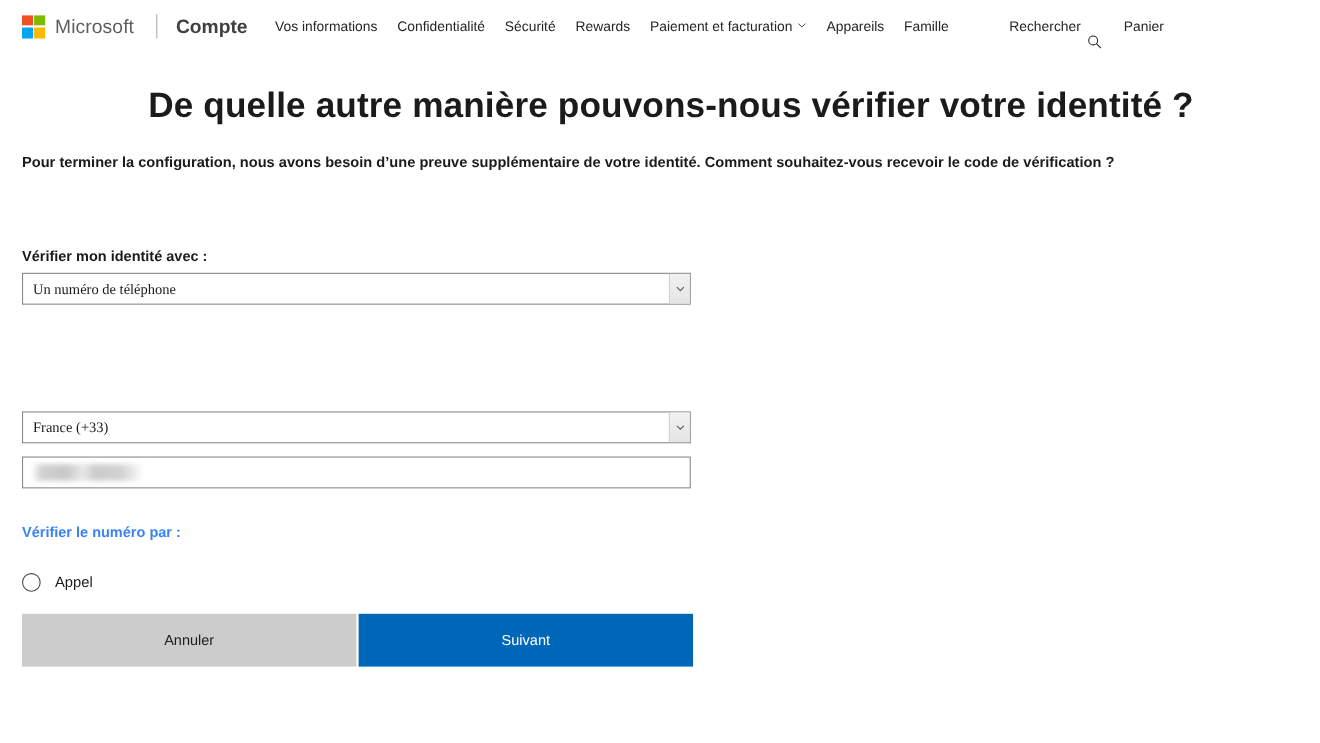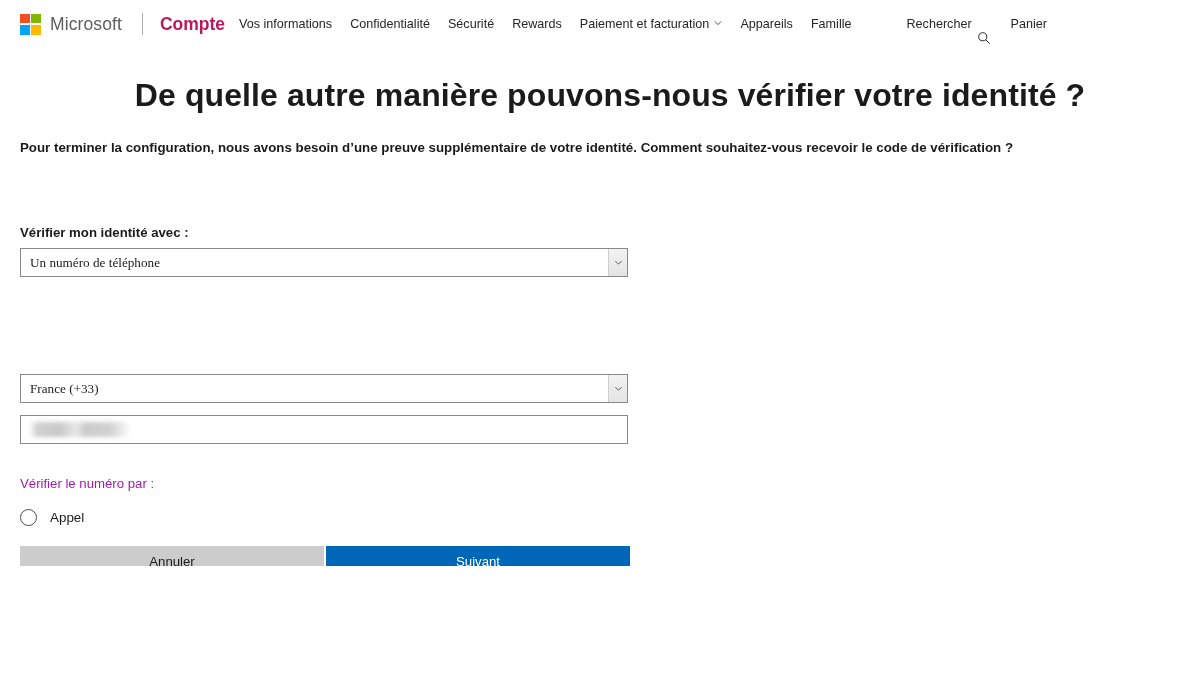--- a/index.html
+++ b/index.html
@@ -56,22 +56,22 @@
   .header-divider {
     width: 1px;
     height: 22px;
     background: #b0b0b0;
     margin: 0 17px 0 20px;
     flex: 0 0 auto;
   }
   .brand-name {
     font-size: 17.5px;
     font-weight: 600;
-    color: #be185d;
-    margin-right: 5px;
+    color: #404040;
+    margin-right: 16px;
     flex: 0 0 auto;
   }
   .nav-list {
     display: flex;
     align-items: center;
     flex: 0 0 auto;
   }
   .nav-item {
     font-size: 12.6px;
     color: #262626;
@@ -198,24 +198,24 @@
         rgba(212,212,212,.55) 46%,
         rgba(200,200,200,.95) 56%,
         rgba(205,205,205,.9) 80%,
         rgba(210,210,210,0) 100%);
     filter: blur(2.2px);
     pointer-events: none;
   }
 
   .radio-label {
     font-size: 13.2px;
-    font-weight: 400;
-    color: #a21caf;
+    font-weight: 700;
+    color: #3b82f6;
     margin-top: 32px;
-    margin-bottom: 18px;
+    margin-bottom: 30px;
   }
   .radio-row {
     display: flex;
     align-items: center;
     gap: 13px;
     margin-bottom: 18px;
     cursor: pointer;
     width: 200px;
   }
   .radio-mark {
@@ -240,21 +240,21 @@
     font-size: 13.4px;
     color: #1b1b1b;
   }
 
   .button-row {
     display: flex;
     margin-top: 20px;
     width: 610px;
   }
   .btn {
-    height: 20px;
+    height: 48px;
     border: none;
     font-family: "Liberation Sans", sans-serif;
     font-size: 13.2px;
     cursor: pointer;
     border-radius: 0;
     line-height: 32px;
     padding: 0;
     text-align: center;
   }
   .btn-cancel {

